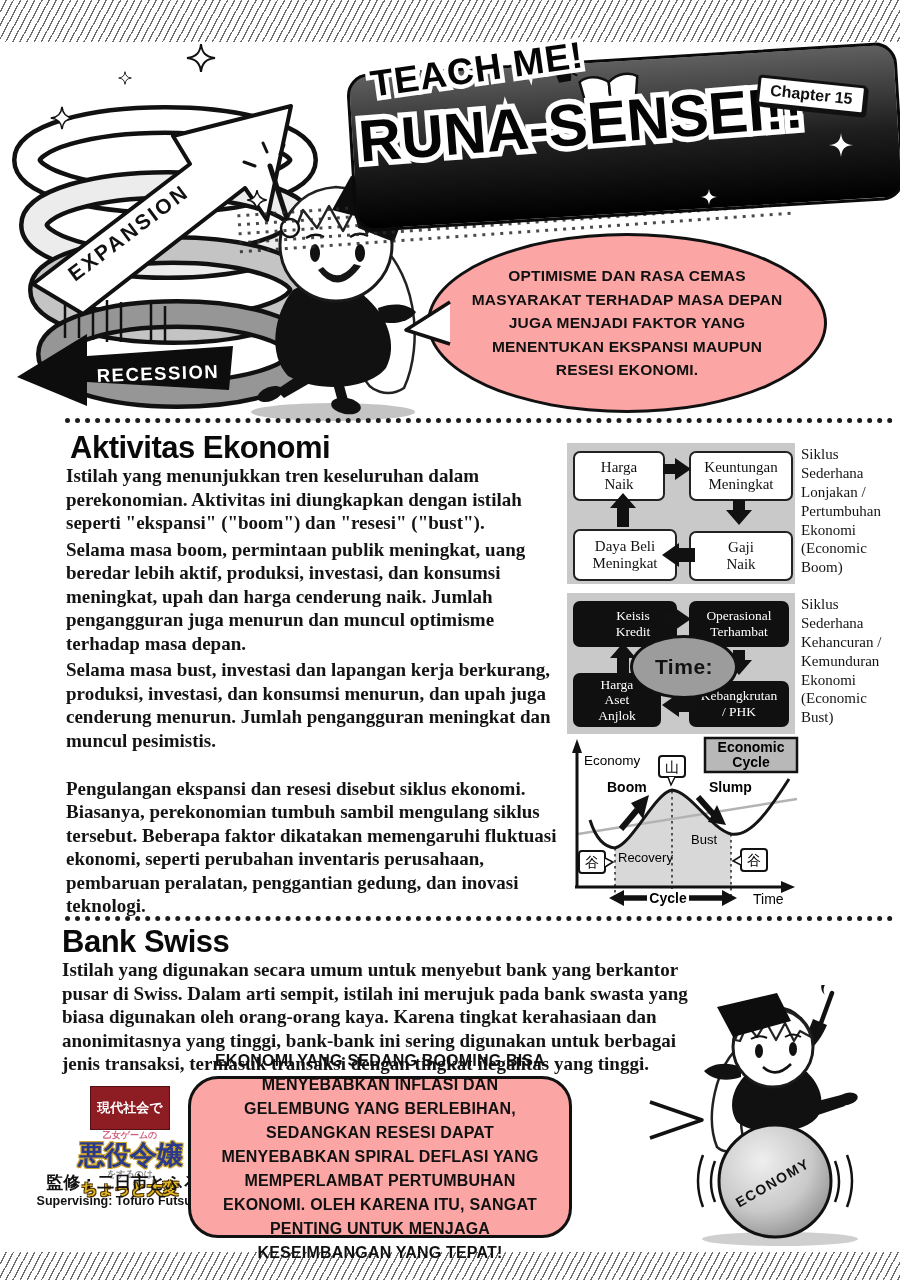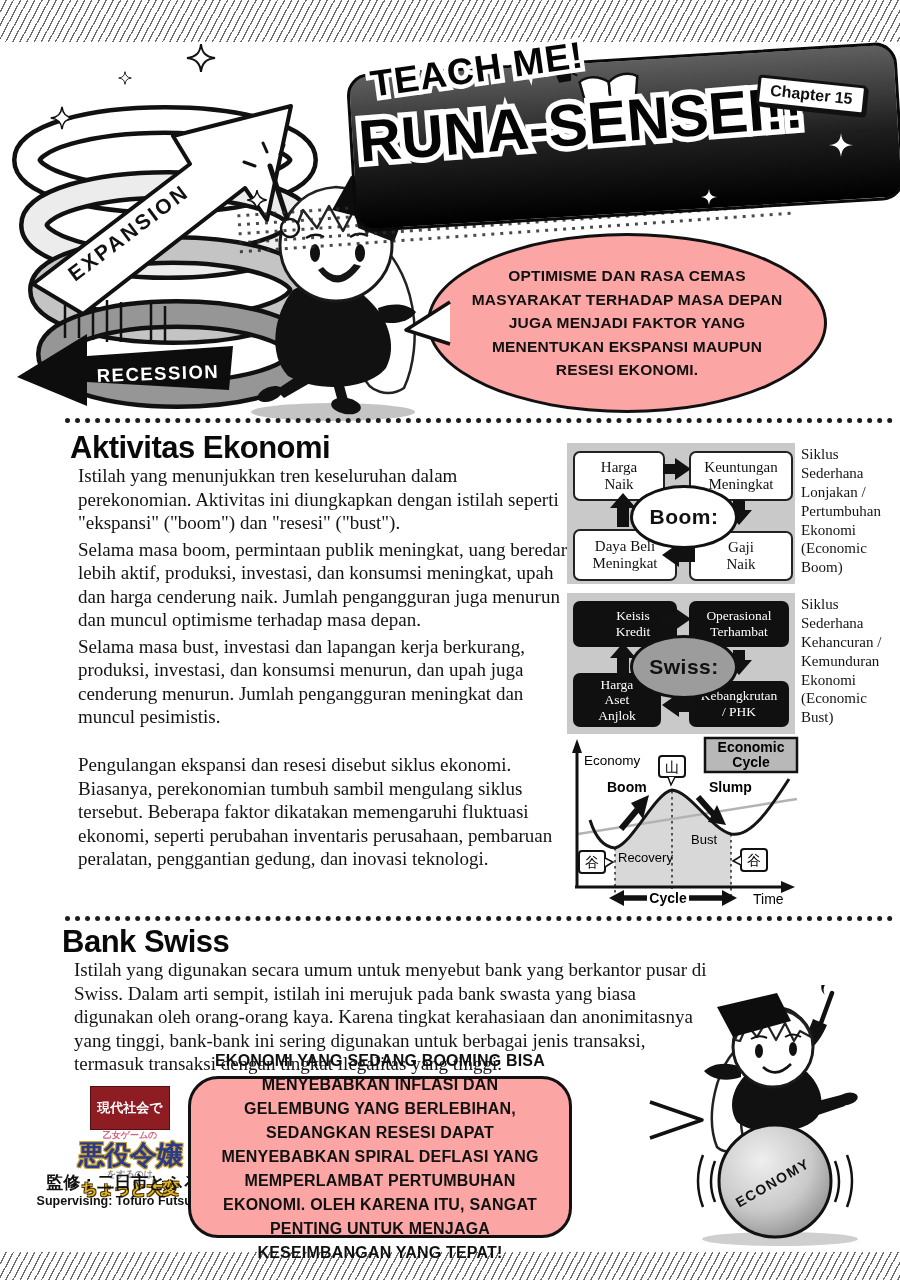--- a/index.html
+++ b/index.html
@@ -5,21 +5,21 @@
   html,body{margin:0;padding:0;background:#fff;}
   .page{position:relative;width:900px;height:1280px;background:#fff;overflow:hidden;
         font-family:"Liberation Sans",sans-serif;color:#111;}
   .abs{position:absolute;}
   .stripes{left:0;width:900px;background:repeating-linear-gradient(118deg,#ffffff 0 5px,#6e6e6e 5px 6.3px);}
   .stripes-top{top:0;height:42px;}
   .stripes-bottom{top:1252px;height:28px;}
   .dotted-divider{border-top:5px dotted #1c1c1c;height:0;}
   .section-heading{font-weight:700;font-size:31px;letter-spacing:-0.5px;color:#0a0a0a;}
   .body-text{font-family:"Liberation Serif",serif;font-size:19px;line-height:1.24;color:#141414;}
-  .body-text p{margin:0 0 3px 12px;}
+  .body-text p{margin:0 0 3px 0;font-weight:bold;}
   .body-text p.gap{margin-top:24px;}
   .pre{white-space:pre-line;}
   
   .banner-band{left:350px;top:58px;width:545px;height:152px;border-radius:22px;
      background:linear-gradient(180deg,#5f5f5f 0%,#1e1e1e 55%,#000 100%);
      border:3px solid #0a0a0a;transform:rotate(-3.5deg);}
   .halftone{left:235px;top:192px;width:560px;height:46px;transform:rotate(-4deg);
      background:radial-gradient(circle,#2a2a2a 1.5px,transparent 1.7px);background-size:9px 9px;opacity:.85;}
   .title-wrap{white-space:nowrap;}
   .title-layer{position:absolute;left:0;top:0;font-weight:800;}
@@ -173,21 +173,20 @@
     <div class="wbox pre" style="left:6px;top:86px;width:100px;height:48px;">Daya Beli
 Meningkat</div>
     <div class="wbox pre" style="left:122px;top:88px;width:100px;height:46px;">Gaji
 Naik</div>
     <svg class="abs" style="left:0;top:0;" width="228" height="141" viewBox="0 0 228 141">
       <polygon points="96,21 96,31 108,31 108,37 124,26 108,15 108,21" fill="#111"></polygon>
       <polygon points="166,57 178,57 178,67 185,67 172,82 159,67 166,67" fill="#111"></polygon>
       <polygon points="128,105 128,119 112,119 112,124 95,112 112,100 112,105" fill="#111"></polygon>
       <polygon points="50,84 62,84 62,65 69,65 56,50 43,65 50,65" fill="#111"></polygon>
     </svg>
-    <div class="cycle-ellipse boom-ellipse">Boom:</div>
   </div>
   <div class="abs diagram-caption pre" style="left:801px;top:445px;">Siklus
 Sederhana
 Lonjakan /
 Pertumbuhan
 Ekonomi
 (Economic
 Boom)</div>
 
   <div class="abs panel" style="left:567px;top:593px;">
@@ -199,21 +198,21 @@
 Aset
 Anjlok</div>
     <div class="bbox pre" style="left:122px;top:88px;width:100px;height:46px;">Kebangkrutan
 / PHK</div>
     <svg class="abs" style="left:0;top:0;" width="228" height="141" viewBox="0 0 228 141">
       <polygon points="96,21 96,31 108,31 108,37 124,26 108,15 108,21" fill="#111"></polygon>
       <polygon points="166,57 178,57 178,67 185,67 172,82 159,67 166,67" fill="#111"></polygon>
       <polygon points="128,105 128,119 112,119 112,124 95,112 112,100 112,105" fill="#111"></polygon>
       <polygon points="50,84 62,84 62,65 69,65 56,50 43,65 50,65" fill="#111"></polygon>
     </svg>
-    <div class="cycle-ellipse bust-ellipse">Swiss:</div>
+    <div class="cycle-ellipse bust-ellipse">Time:</div>
   </div>
   <div class="abs diagram-caption pre" style="left:801px;top:595px;">Siklus
 Sederhana
 Kehancuran /
 Kemunduran
 Ekonomi
 (Economic
 Bust)</div>
 
   <svg class="abs" style="left:565px;top:735px;" width="335" height="180" viewBox="0 0 335 180" font-family="Liberation Sans, sans-serif">

